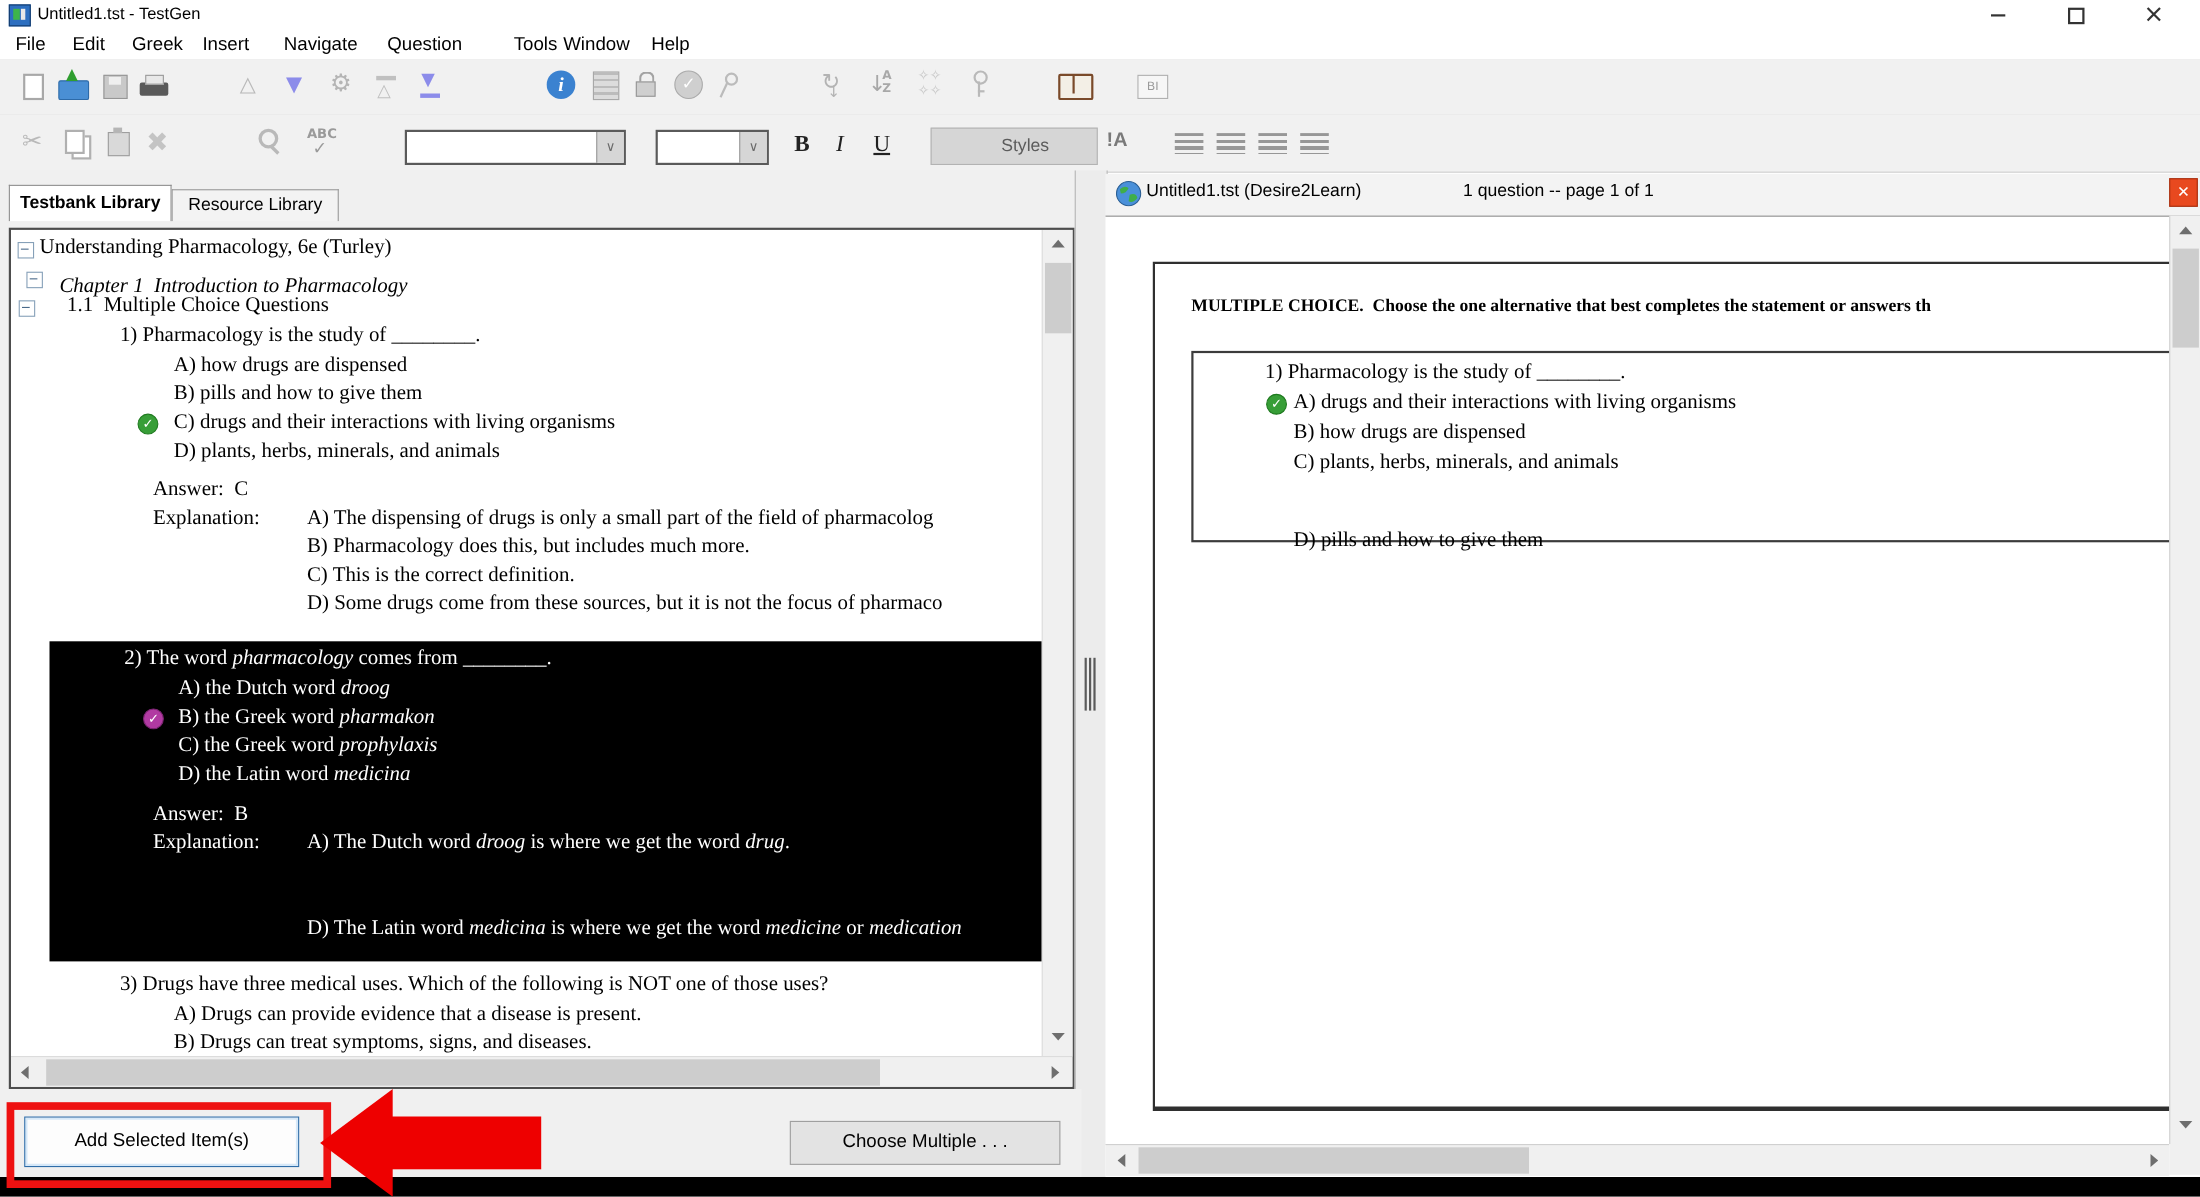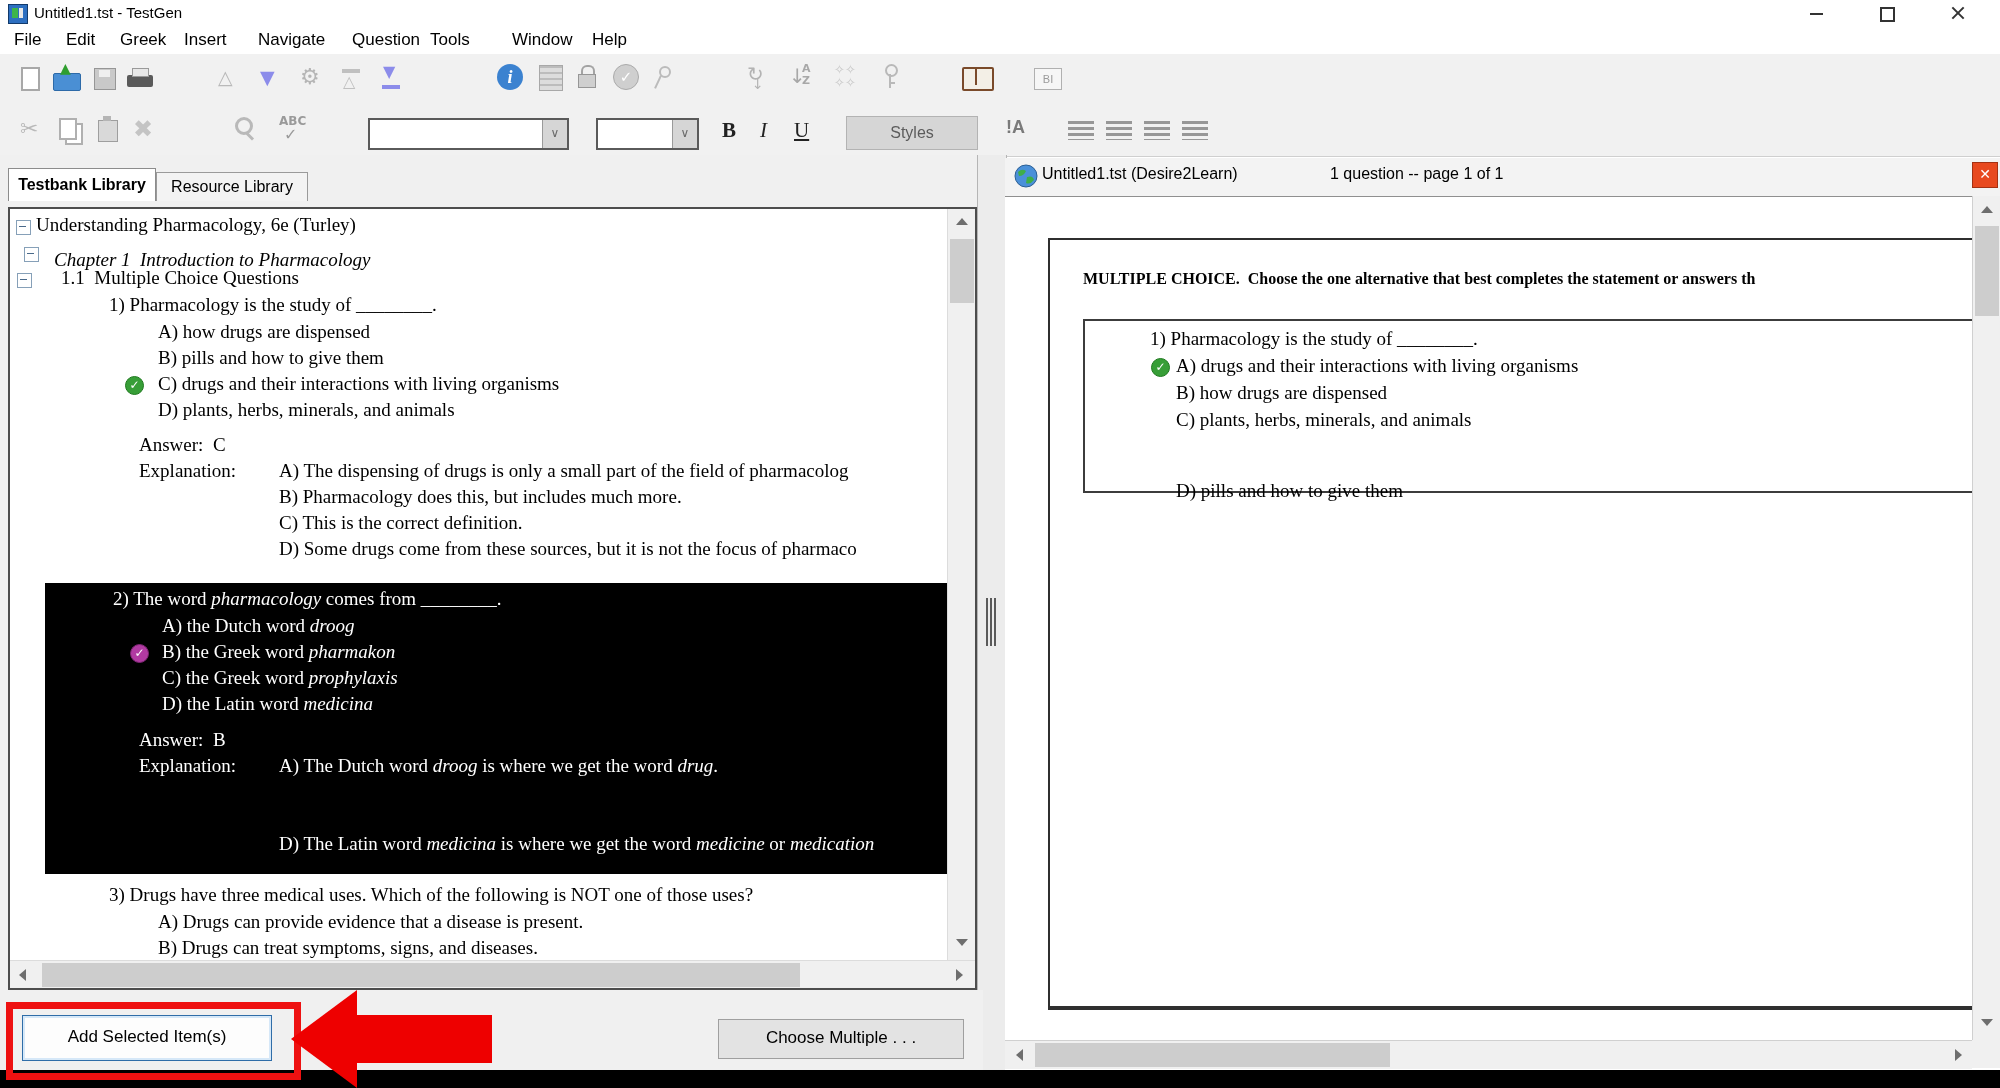--- a/index.html
+++ b/index.html
@@ -22,21 +22,21 @@
   .menuitem{top:4px;font-size:17px;white-space:pre;cursor:pointer;}
   
   .toolbar1{left:0;top:54px;width:2000px;height:50px;background:#f1f1f1;border-bottom:1px solid #dadada;}
   .toolbar2{left:0;top:104px;width:2000px;height:52px;background:#f1f1f1;border-bottom:1px solid #cfcfcf;}
   .ti{position:absolute;width:38px;height:38px;}
   .glyph{position:absolute;font-family:"DejaVu Sans",sans-serif;}
   .combo{position:absolute;background:#fff;border:2px solid #5a5a5a;height:28px;}
   .combo .btn{position:absolute;right:0;top:0;width:24px;height:100%;background:#d6d6d6;border-left:1px solid #9a9a9a;
               color:#6a6a6a;font-size:12px;text-align:center;line-height:26px;}
   .stylesbtn{position:absolute;background:#d6d6d6;border:1px solid #b3b3b3;color:#5c5c5c;
-             font-size:16px;text-align:center;}
+             font-size:16px;text-align:center;padding-left:20px;}
   .bars{position:absolute;width:26px;height:19px;background:repeating-linear-gradient(to bottom,#979797 0 3px,rgba(0,0,0,0) 3px 6px);}
   
   .leftbg{left:0;top:155px;width:983px;height:915px;background:#f0f0f0;}
   .tab{position:absolute;font-size:16px;text-align:center;cursor:pointer;white-space:pre;}
   .tab.active{background:#fff;border:1px solid #8c8c8c;border-bottom:none;font-weight:700;z-index:2;}
   .tab.inactive{background:#f3f3f3;border:1px solid #9a9a9a;border-bottom:none;}
   .treebox{left:8px;top:207px;width:965px;height:779px;border:2px solid #4d4d4d;background:#fff;overflow:hidden;}
   .tl{position:absolute;white-space:pre;font-family:"Liberation Serif","DejaVu Serif",serif;font-size:19px;z-index:3;}
   .tl.w{color:#fff;}
   .tl i{font-style:italic;}
@@ -116,21 +116,21 @@
     </div>
 </div>
 
 <div class="abs menubar">
   <span class="abs menuitem" style="left:14px;">File</span>
   <span class="abs menuitem" style="left:66px;">Edit</span>
   <span class="abs menuitem" style="left:120px;">Greek</span>
   <span class="abs menuitem" style="left:184px;">Insert</span>
   <span class="abs menuitem" style="left:258px;">Navigate</span>
   <span class="abs menuitem" style="left:352px;">Question</span>
-  <span class="abs menuitem" style="left:430px;">Tools</span>
+  <span class="abs menuitem" style="left:467px;">Tools</span>
   <span class="abs menuitem" style="left:512px;">Window</span>
   <span class="abs menuitem" style="left:592px;">Help</span>
 </div>
 
 <div class="abs toolbar1">
   <div class="ti" style="left:12px;top:6px;">
       <div class="page-ic" style="left:9px;top:7px;"></div>
     </div>
   <div class="ti" style="left:48px;top:6px;">
       <div class="folder-ic" style="left:5px;top:13px;"></div>

